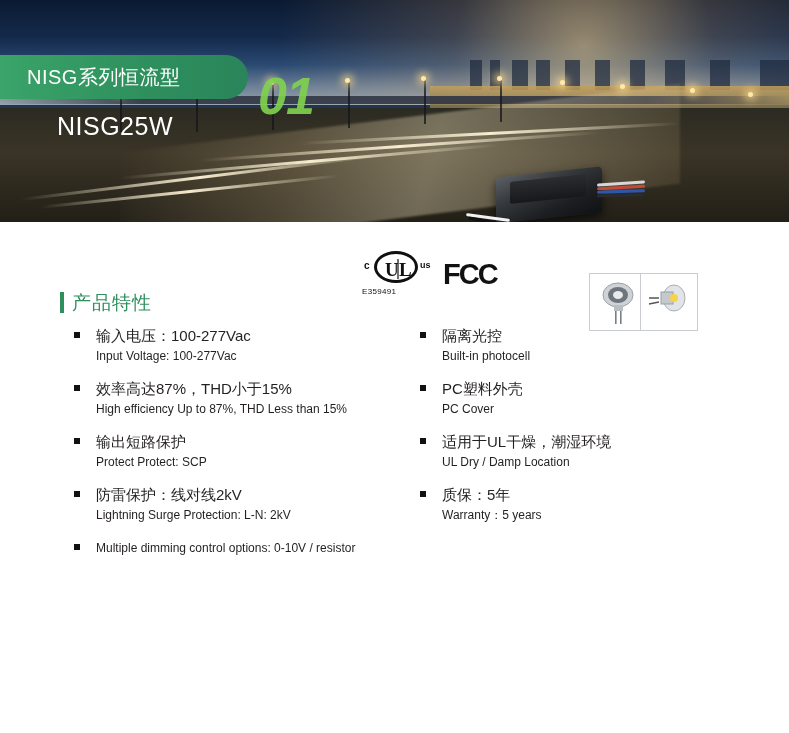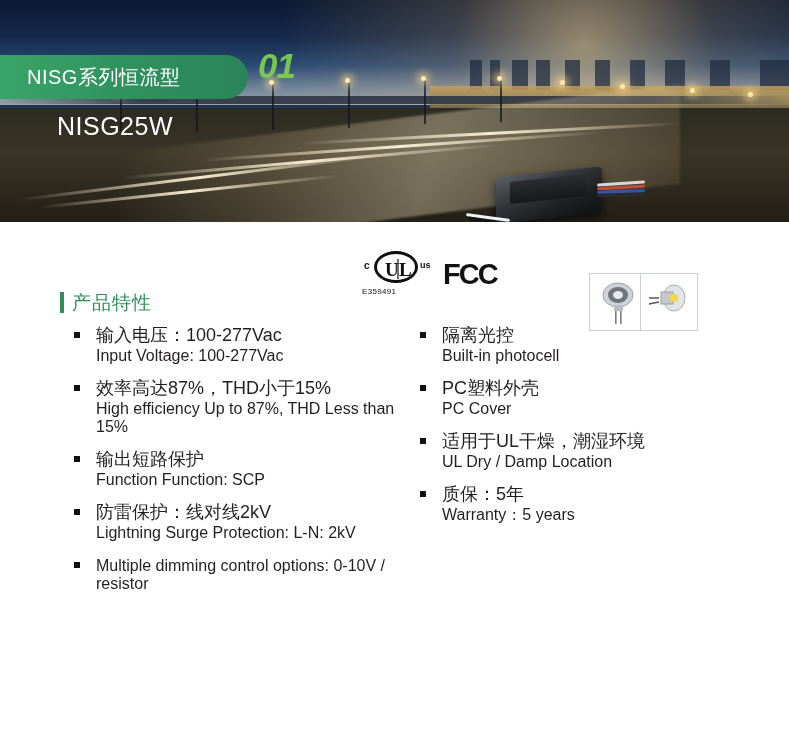--- a/index.html
+++ b/index.html
@@ -78,23 +78,23 @@
     position:absolute; left:0; top:55px; width:248px; height:44px;
     background: linear-gradient(90deg,#3aa469 0%, #2e8f5d 60%, #2a855a 100%);
     border-top-right-radius: 22px;
     border-bottom-right-radius: 22px;
     display:flex; align-items:center; padding-left:27px;
   }
   .title-tab span {
     color:#ffffff; font-size:20px; letter-spacing:.5px;
   }
   .num01 {
-    position:absolute; left:258px; top:46px;
+    position:absolute; left:258px; top:66px;
     font-family:"Liberation Sans", sans-serif;
-    font-size:35px; font-weight:bold; font-style:italic;
+    font-size:52px; font-weight:bold; font-style:italic;
     color:#7fd14f; opacity:.92;
     letter-spacing:-1px;
   }
   .model {
     position:absolute; left:57px; top:112px;
     color:#ffffff; font-size:25px; letter-spacing:.5px;
   }
 
   
   .driver-photo { position:absolute; left:466px; top:168px; width:180px; height:62px; }
@@ -150,22 +150,22 @@
   .sec-title span { margin-left:12px; }
 
   .feat-col { position:absolute; }
   .col-left { left:74px; top:327px; width:330px; }
   .col-right { left:420px; top:327px; width:330px; }
 
   .feat-item { margin-bottom:15px; position:relative; padding-left:22px; }
   .feat-item .bullet {
     position:absolute; left:0; top:5px; width:6px; height:6px; background:#111;
   }
-  .feat-cn { font-size:18px; color:#231f20; line-height:17px; }
-  .feat-en { font-size:16px; color:#231f20; line-height:18px; margin-top:3px; }
+  .feat-cn { font-size:15px; color:#231f20; line-height:17px; }
+  .feat-en { font-size:12px; color:#231f20; line-height:18px; margin-top:3px; }
 
   
   .draw-area { position:absolute; left:0; top:596px; width:789px; height:137px; }
 </style>
 </head>
 <body>
 
 <div class="hero">
   <div class="sky"></div>
   <div class="skyline"></div>
@@ -264,21 +264,21 @@
     <div class="feat-en">Input Voltage: 100-277Vac</div>
   </div>
   <div class="feat-item">
     <span class="bullet"></span>
     <div class="feat-cn">效率高达87%，THD小于15%</div>
     <div class="feat-en">High efficiency Up to 87%, THD Less than 15%</div>
   </div>
   <div class="feat-item">
     <span class="bullet"></span>
     <div class="feat-cn">输出短路保护</div>
-    <div class="feat-en">Function Function: SCP</div>
+    <div class="feat-en">Protect Protect: SCP</div>
   </div>
   <div class="feat-item">
     <span class="bullet"></span>
     <div class="feat-cn">防雷保护：线对线2kV</div>
     <div class="feat-en">Lightning Surge Protection: L-N: 2kV</div>
   </div>
   <div class="feat-item">
     <span class="bullet"></span>
     <div class="feat-en">Multiple dimming control options: 0-10V / resistor</div>
   </div>

